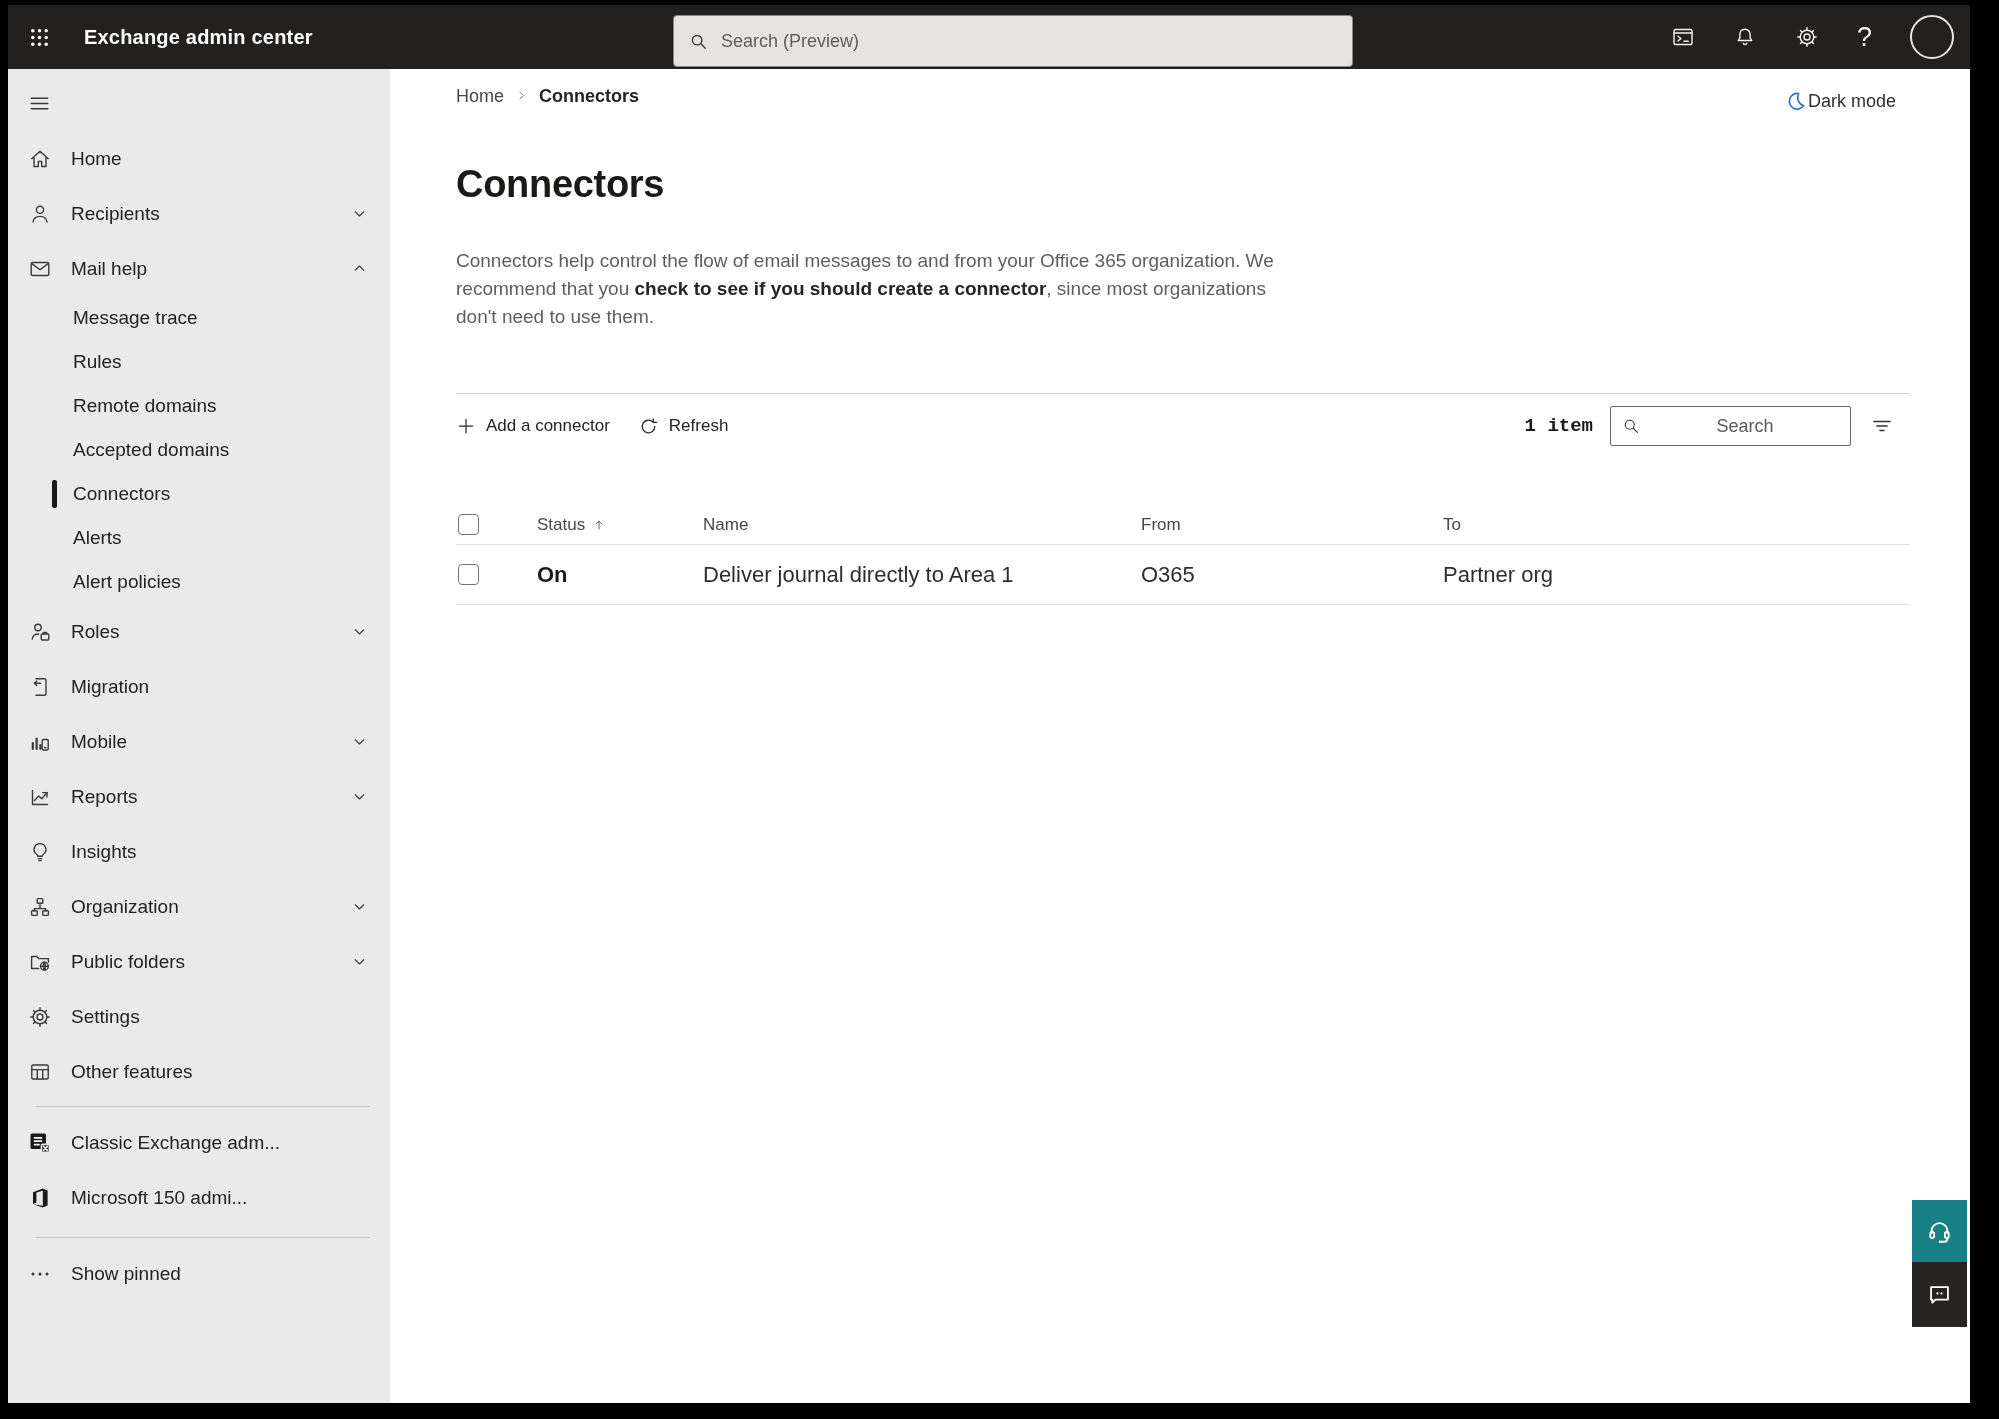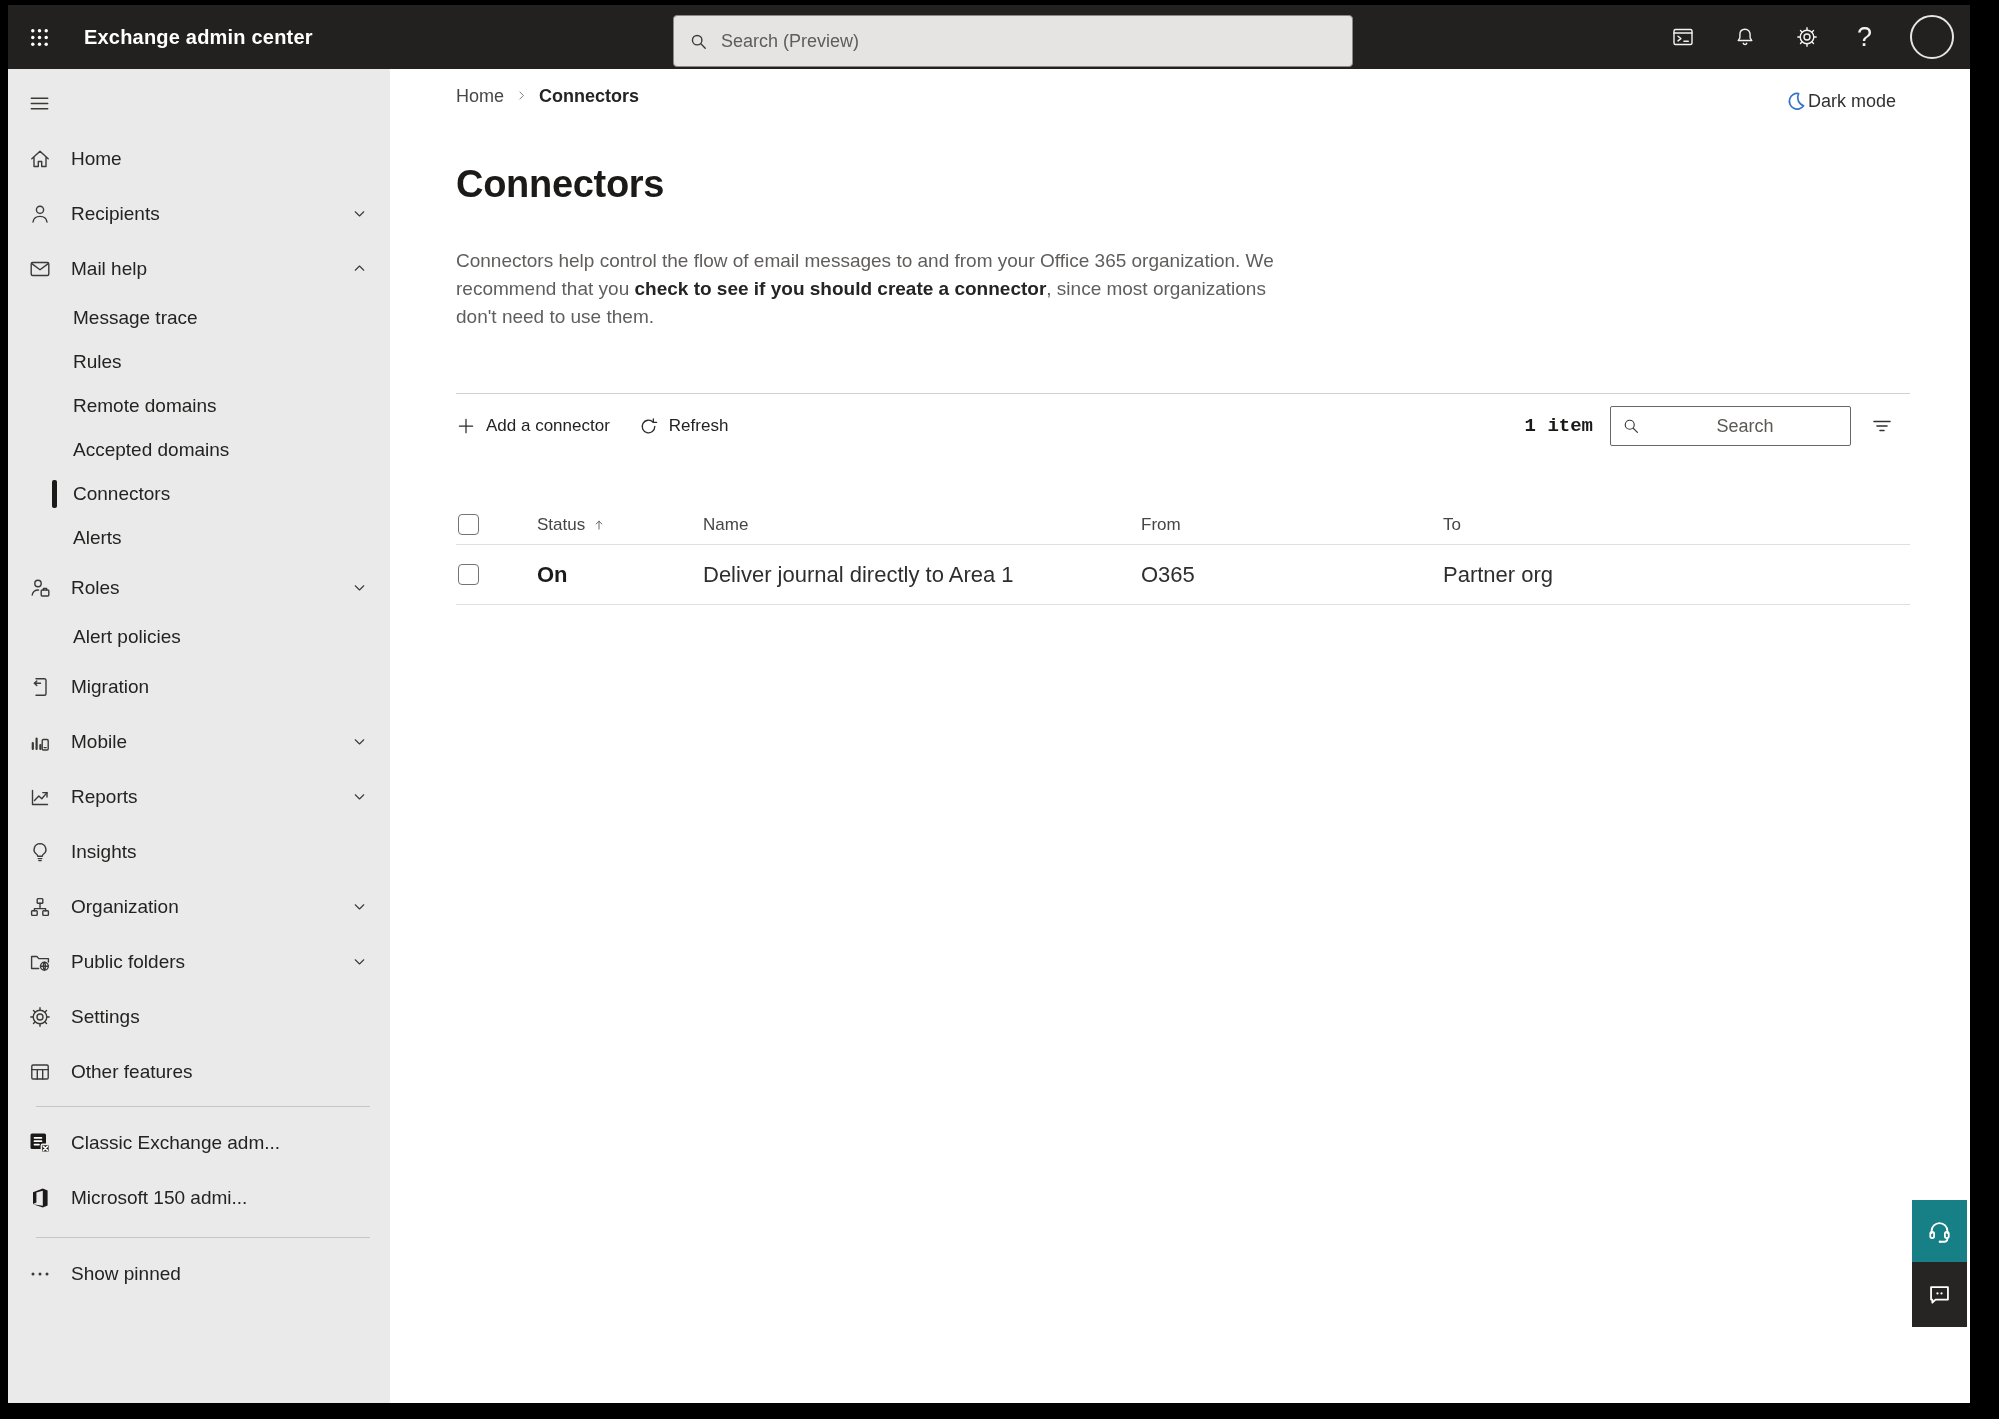--- a/index.html
+++ b/index.html
@@ -215,40 +215,40 @@
         </div>
       <div class="nav-item nav-sub">
         <span>Accepted domains</span>
         </div>
       <div class="nav-item nav-sub nav-sel">
         <span>Connectors</span>
         </div>
       <div class="nav-item nav-sub">
         <span>Alerts</span>
         </div>
+      <div class="nav-item nav-sub">
+        <span>Alert policies</span>
+        </div>
+
       <div class="nav-item">
         <span class="nav-icon">
           <svg width="24" height="24" viewBox="0 0 24 24">
               <circle cx="10" cy="7.5" r="3.2"></circle>
               <path d="M4.2 19c.5-3.2 2.8-5 6.3-5"></path>
               <rect x="13.2" y="14" width="7.6" height="6" rx="1"></rect>
               <path d="M15.4 14v-1.6h3.2V14"></path>
             </svg>
           </span>
         <span>Roles</span>
         <span class="chev">
           <svg width="17" height="17" viewBox="0 0 24 24">
               <path d="m6 9.5 6 6 6-6"></path>
             </svg>
           </span>
       </div>
-
-      <div class="nav-item nav-sub">
-        <span>Alert policies</span>
-        </div>
 
       <div class="nav-item">
         <span class="nav-icon">
           <svg width="24" height="24" viewBox="0 0 24 24">
               <path d="M8 3.8h8.5A1.5 1.5 0 0 1 18 5.3v13.4a1.5 1.5 0 0 1-1.5 1.5H8"></path>
               <path d="M12.5 8.2h-6M8.8 5.9 6.3 8.2l2.5 2.3"></path>
             </svg>
           </span>
         <span>Migration</span>
       </div>

